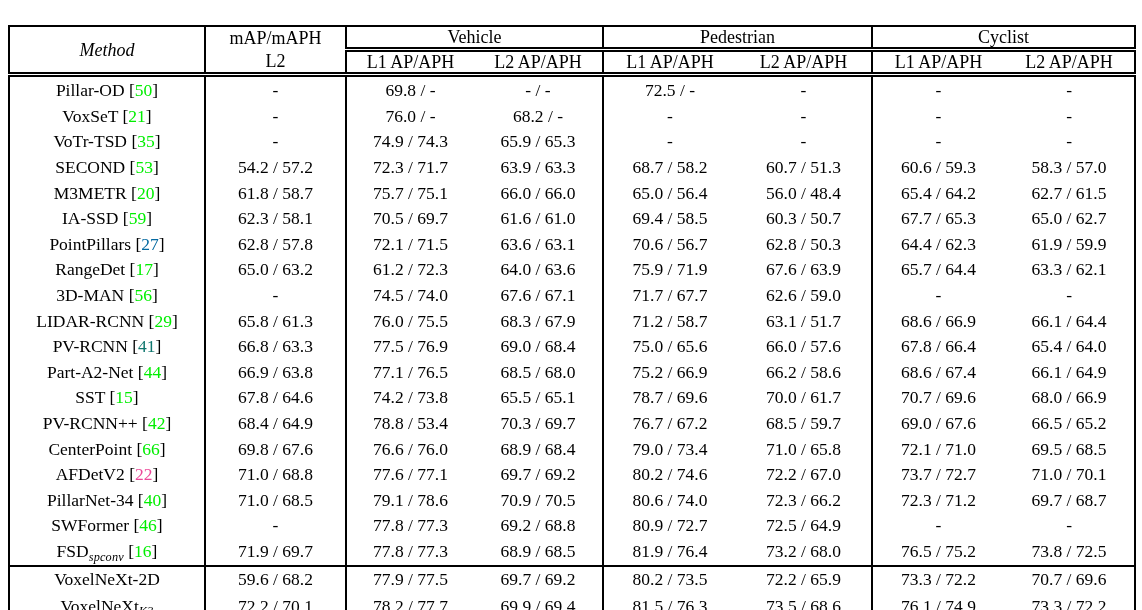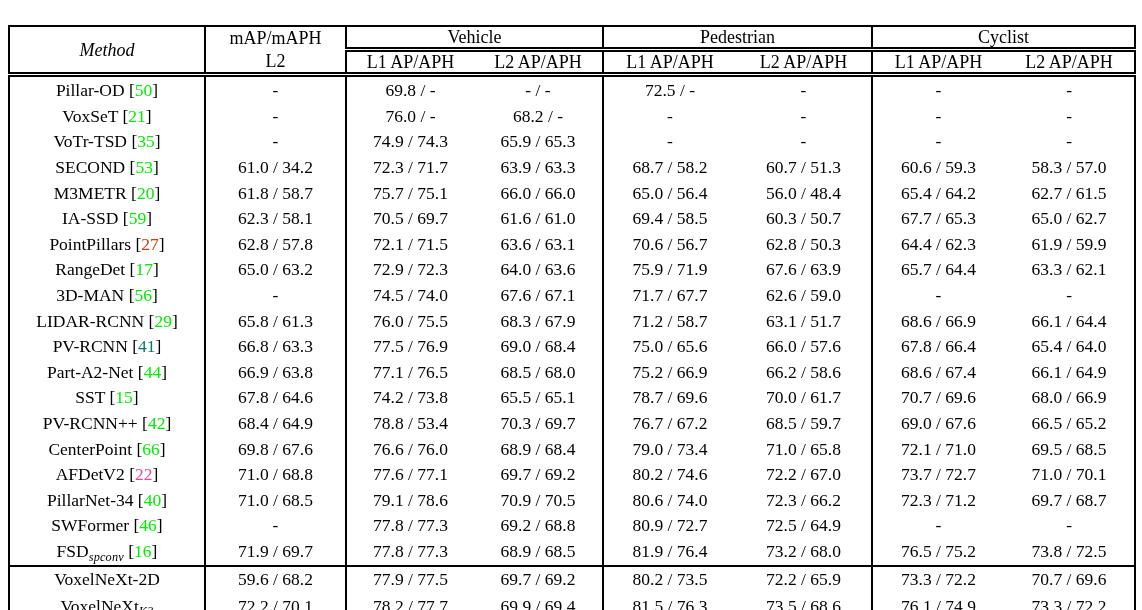--- a/index.html
+++ b/index.html
@@ -123,21 +123,21 @@
           <td class="sep-left">-</td>
           <td class="sep-left">74.9 / 74.3</td>
           <td>65.9 / 65.3</td>
           <td class="sep-left">-</td>
           <td>-</td>
           <td class="sep-left">-</td>
           <td>-</td>
         </tr>
         <tr>
           <td class="method-cell"><span>SECOND</span> <span class="cite-wrap">[<span class="cite-num" style="color: rgb(0, 238, 0);">53</span>]</span></td>
-          <td class="sep-left">61.0 / 34.2</td>
+          <td class="sep-left">54.2 / 57.2</td>
           <td class="sep-left">72.3 / 71.7</td>
           <td>63.9 / 63.3</td>
           <td class="sep-left">68.7 / 58.2</td>
           <td>60.7 / 51.3</td>
           <td class="sep-left">60.6 / 59.3</td>
           <td>58.3 / 57.0</td>
         </tr>
         <tr>
           <td class="method-cell"><span>M3METR</span> <span class="cite-wrap">[<span class="cite-num" style="color: rgb(0, 238, 0);">20</span>]</span></td>
           <td class="sep-left">61.8 / 58.7</td>
@@ -152,33 +152,33 @@
           <td class="method-cell"><span>IA-SSD</span> <span class="cite-wrap">[<span class="cite-num" style="color: rgb(0, 238, 0);">59</span>]</span></td>
           <td class="sep-left">62.3 / 58.1</td>
           <td class="sep-left">70.5 / 69.7</td>
           <td>61.6 / 61.0</td>
           <td class="sep-left">69.4 / 58.5</td>
           <td>60.3 / 50.7</td>
           <td class="sep-left">67.7 / 65.3</td>
           <td>65.0 / 62.7</td>
         </tr>
         <tr>
-          <td class="method-cell"><span>PointPillars</span> <span class="cite-wrap">[<span class="cite-num" style="color: #c2410c;">27</span>]</span></td>
+          <td class="method-cell"><span>PointPillars</span> <span class="cite-wrap">[<span class="cite-num" style="color: #0369a1;">27</span>]</span></td>
           <td class="sep-left">62.8 / 57.8</td>
           <td class="sep-left">72.1 / 71.5</td>
           <td>63.6 / 63.1</td>
           <td class="sep-left">70.6 / 56.7</td>
           <td>62.8 / 50.3</td>
           <td class="sep-left">64.4 / 62.3</td>
           <td>61.9 / 59.9</td>
         </tr>
         <tr>
           <td class="method-cell"><span>RangeDet</span> <span class="cite-wrap">[<span class="cite-num" style="color: rgb(0, 238, 0);">17</span>]</span></td>
           <td class="sep-left">65.0 / 63.2</td>
-          <td class="sep-left">72.9 / 72.3</td>
+          <td class="sep-left">61.2 / 72.3</td>
           <td>64.0 / 63.6</td>
           <td class="sep-left">75.9 / 71.9</td>
           <td>67.6 / 63.9</td>
           <td class="sep-left">65.7 / 64.4</td>
           <td>63.3 / 62.1</td>
         </tr>
         <tr>
           <td class="method-cell"><span>3D-MAN</span> <span class="cite-wrap">[<span class="cite-num" style="color: rgb(0, 238, 0); text-align: right;">56</span>]</span></td>
           <td class="sep-left">-</td>
           <td class="sep-left">74.5 / 74.0</td>

